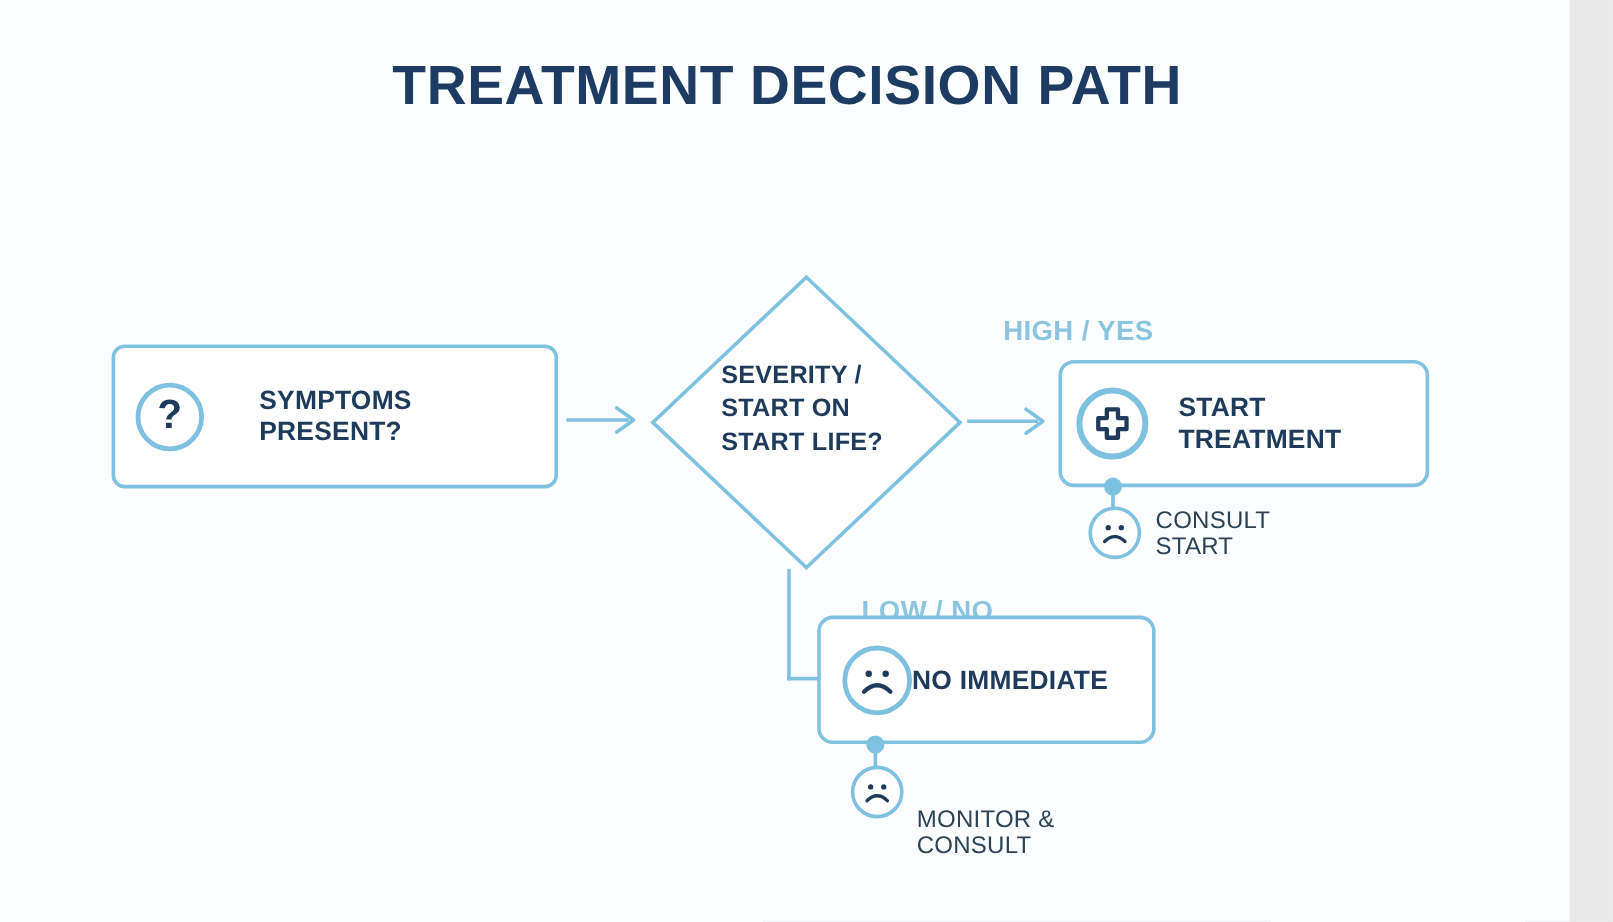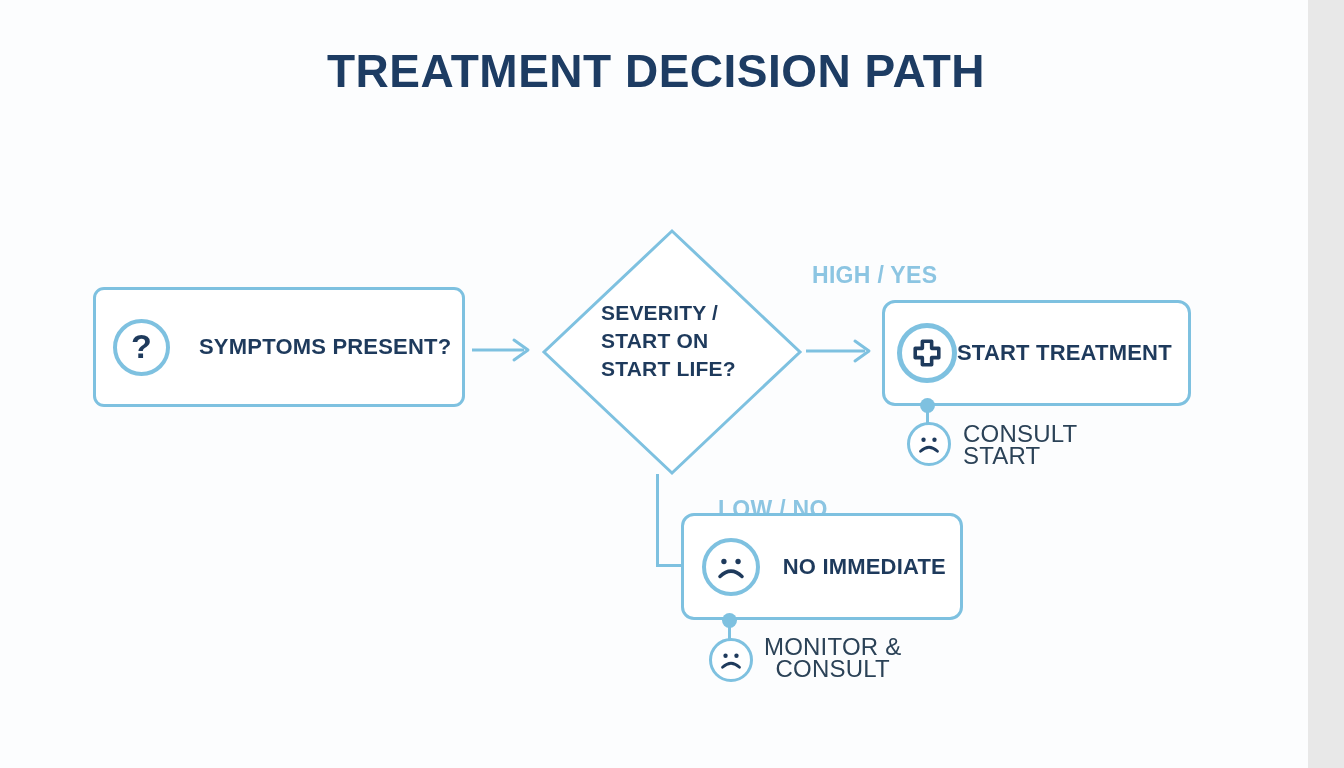--- a/index.html
+++ b/index.html
@@ -55,73 +55,73 @@
   .line{background:var(--light-blue);}
   .dot{
     width:15px;height:15px;border-radius:50%;
     background:var(--light-blue);
   }
   .branch-label{
     font-size:23px;font-weight:bold;
     color:var(--label-blue);letter-spacing:.3px;
   }
   .annotation{
-    font-size:24px;line-height:22px;
+    font-size:20px;line-height:22px;
     color:var(--annotation);letter-spacing:.2px;
   }
   .annotation span, .lines span{display:block;}
   .diamond-text{
     font-size:21px;font-weight:bold;color:var(--text);
     line-height:28px;letter-spacing:.2px;
   }
-  .center-lines{text-align:right;line-height:26px;}
+  .center-lines{text-align:left;line-height:26px;}
   svg{display:block;}
 </style>
 </head>
 <body>
 
 <div id="canvas">
 
   <h1 class="abs title">TREATMENT DECISION PATH</h1>
 
   <div class="abs node" style="left:93px;top:287px;width:372px;height:120px;">
     <div class="circle-icon" style="width:57px;height:57px;margin-left:17px;">
       <span class="q-glyph">?</span>
     </div>
-    <div class="node-label" style="margin-left:29px;">SYMPTOMS PRESENT?</div>
+    <div class="node-label" style="margin-left:46px;">SYMPTOMS PRESENT?</div>
   </div>
 
   <svg class="abs" style="left:468px;top:336px;" width="70" height="28" viewBox="0 0 70 28">
     <line x1="4" y1="14" x2="56" y2="14" stroke="var(--light-blue)" stroke-width="3"></line>
     <polyline points="46,4 60,14 46,24" fill="none" stroke="var(--light-blue)" stroke-width="3" stroke-linecap="round" stroke-linejoin="round"></polyline>
   </svg>
 
   <svg class="abs" style="left:540px;top:228px;" width="264" height="248" viewBox="0 0 264 248">
     <polygon points="132,3 260,124 132,245 4,124" fill="var(--node-bg)" stroke="var(--light-blue)" stroke-width="3" stroke-linejoin="miter"></polygon>
   </svg>
   <div class="abs diamond-text lines" style="left:601px;top:299px;">
     <span>SEVERITY /</span>
     <span>START ON</span>
     <span>START LIFE?</span>
   </div>
 
-  <div class="abs branch-label" style="left:812px;top:262px;">HIGH / YES</div>
+  <div class="abs branch-label" style="left:836px;top:262px;">HIGH / YES</div>
 
   <svg class="abs" style="left:803px;top:337px;" width="80" height="28" viewBox="0 0 80 28">
     <line x1="3" y1="14" x2="62" y2="14" stroke="var(--light-blue)" stroke-width="3"></line>
     <polyline points="52,4 66,14 52,24" fill="none" stroke="var(--light-blue)" stroke-width="3" stroke-linecap="round" stroke-linejoin="round"></polyline>
   </svg>
 
   <div class="abs node" style="left:882px;top:300px;width:309px;height:106px;border-radius:13px;">
     <div class="circle-icon" style="width:60px;height:60px;margin-left:12px;border-width:5px;">
       <svg width="40" height="40" viewBox="0 0 56 56">
         <path d="M21.5 11.5 H34.5 V21.5 H44.5 V34.5 H34.5 V44.5 H21.5 V34.5 H11.5 V21.5 H21.5 Z" fill="none" stroke="var(--text)" stroke-width="5" stroke-linejoin="round"></path>
       </svg>
     </div>
-    <div class="node-label" style="">START TREATMENT</div>
+    <div class="node-label" style="margin-left:25px;">START TREATMENT</div>
   </div>
 
   <div class="abs line" style="left:926px;top:405px;width:3px;height:19px;"></div>
   <div class="abs dot" style="left:920px;top:398px;"></div>
 
   <div class="abs circle-icon" style="left:907px;top:422px;width:44px;height:44px;border-width:3px;">
     <svg width="34" height="34" viewBox="0 0 56 56">
       <circle cx="19" cy="21" r="3.6" fill="var(--text)"></circle>
       <circle cx="37" cy="21" r="3.6" fill="var(--text)"></circle>
       <path d="M14 40 Q28 26.5 42 40" fill="none" stroke="var(--text)" stroke-width="4.5" stroke-linecap="round"></path>
@@ -153,18 +153,18 @@
   <div class="abs line" style="left:728px;top:620px;width:3px;height:19px;"></div>
   <div class="abs dot" style="left:722px;top:613px;"></div>
 
   <div class="abs circle-icon" style="left:709px;top:638px;width:44px;height:44px;border-width:3px;">
     <svg width="34" height="34" viewBox="0 0 56 56">
       <circle cx="19" cy="21" r="3.6" fill="var(--text)"></circle>
       <circle cx="37" cy="21" r="3.6" fill="var(--text)"></circle>
       <path d="M14 40 Q28 26.5 42 40" fill="none" stroke="var(--text)" stroke-width="4.5" stroke-linecap="round"></path>
     </svg>
   </div>
-  <div class="abs annotation" style="left:764px;top:636px;text-align:center;">
+  <div class="abs annotation" style="left:764px;top:672px;">
     <span>MONITOR &amp;</span>
     <span>CONSULT</span>
   </div>
 
 </div>
 
 </body></html>

